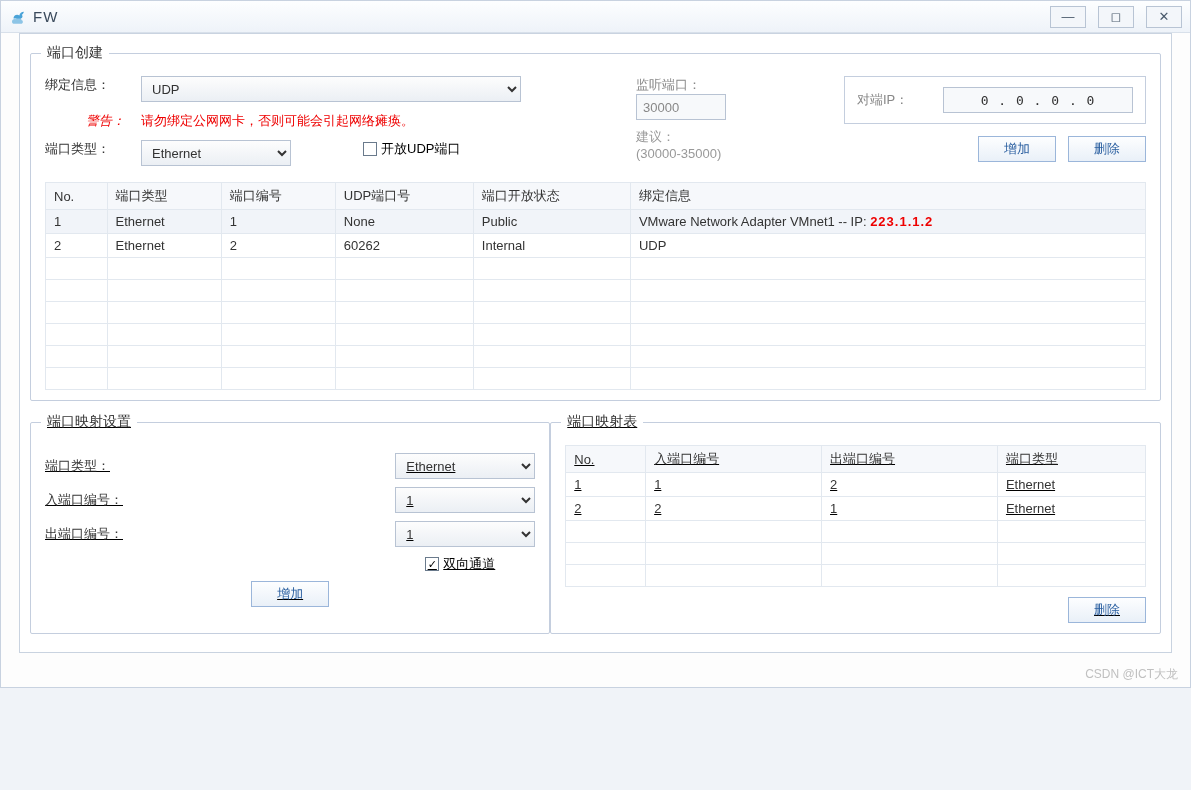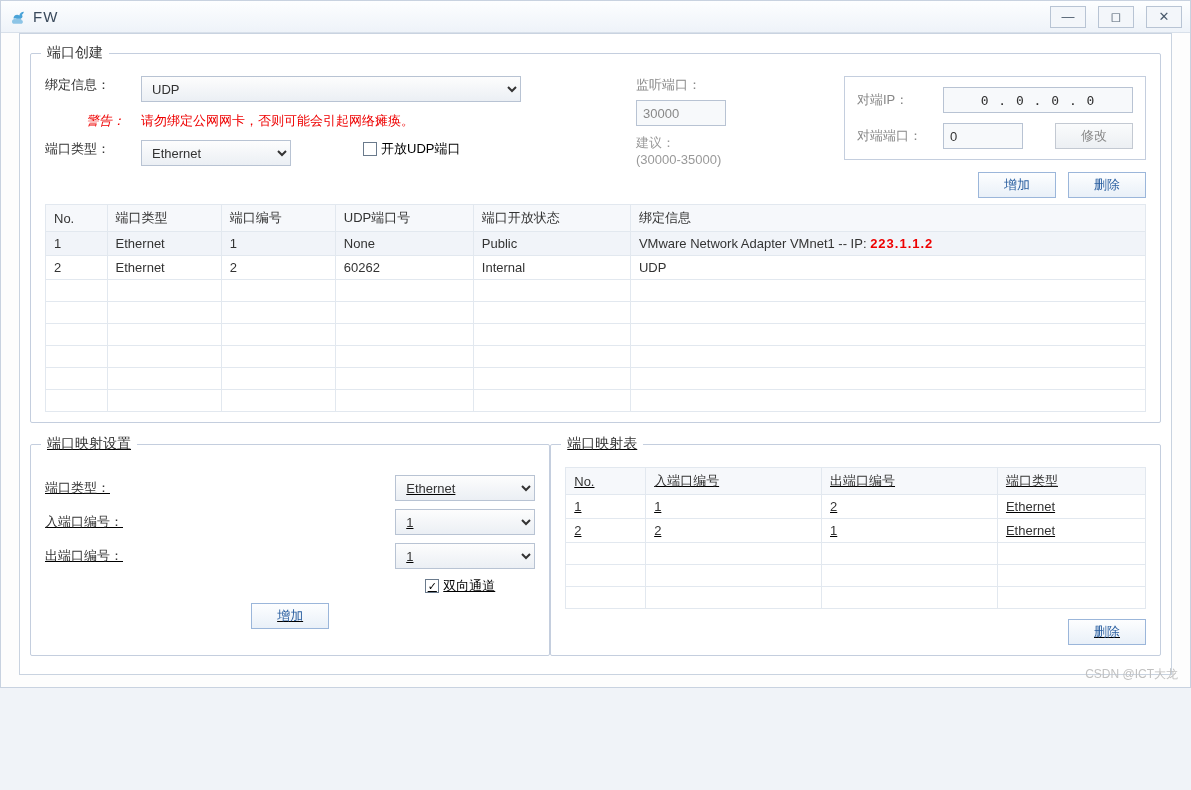--- a/index.html
+++ b/index.html
@@ -88,37 +88,31 @@
             </select>
             <span style="width:40px"></span>
             <label class="checkbox">
               <span class="box"></span>
               <span>开放UDP端口</span>
             </label>
           </div>
         </div>
 
         <div style="width:130px;color:#888;">
-          <div class="lbl" style="color:#888;margin-bottom:6px">监听端口：</div>
+          <div class="lbl" style="color:#888;">监听端口：</div>
           <input type="text" style="width: 90px; color: rgb(136, 136, 136);" value="30000">
           <div style="margin-top:8px;color:#999">建议：</div>
           <div style="color:#999">(30000-35000)</div>
         </div>
 
         <div style="width:360px;display:flex;flex-direction:column;gap:8px;align-items:flex-end;">
           <div class="inner-right">
             <div class="inner-row">
               <span class="lbl" style="width:76px;color:#888">对端IP：</span>
               <input type="text" class="ip-input" value="0 . 0 . 0 . 0" style="">
-            </div>
-            <div class="inner-row">
-              <span class="lbl" style="width:76px;color:#888">对端端口：</span>
-              <input type="text" style="width: 80px;" value="0">
-              <span style="flex:1"></span>
-              <span class="btn disabled">修改</span>
             </div>
           </div>
           <div class="footer-row">
             <span class="btn">增加</span>
             <span class="btn">删除</span>
           </div>
         </div>
       </div>
 
       <table class="grid" id="port-table" style="margin-top:6px">

